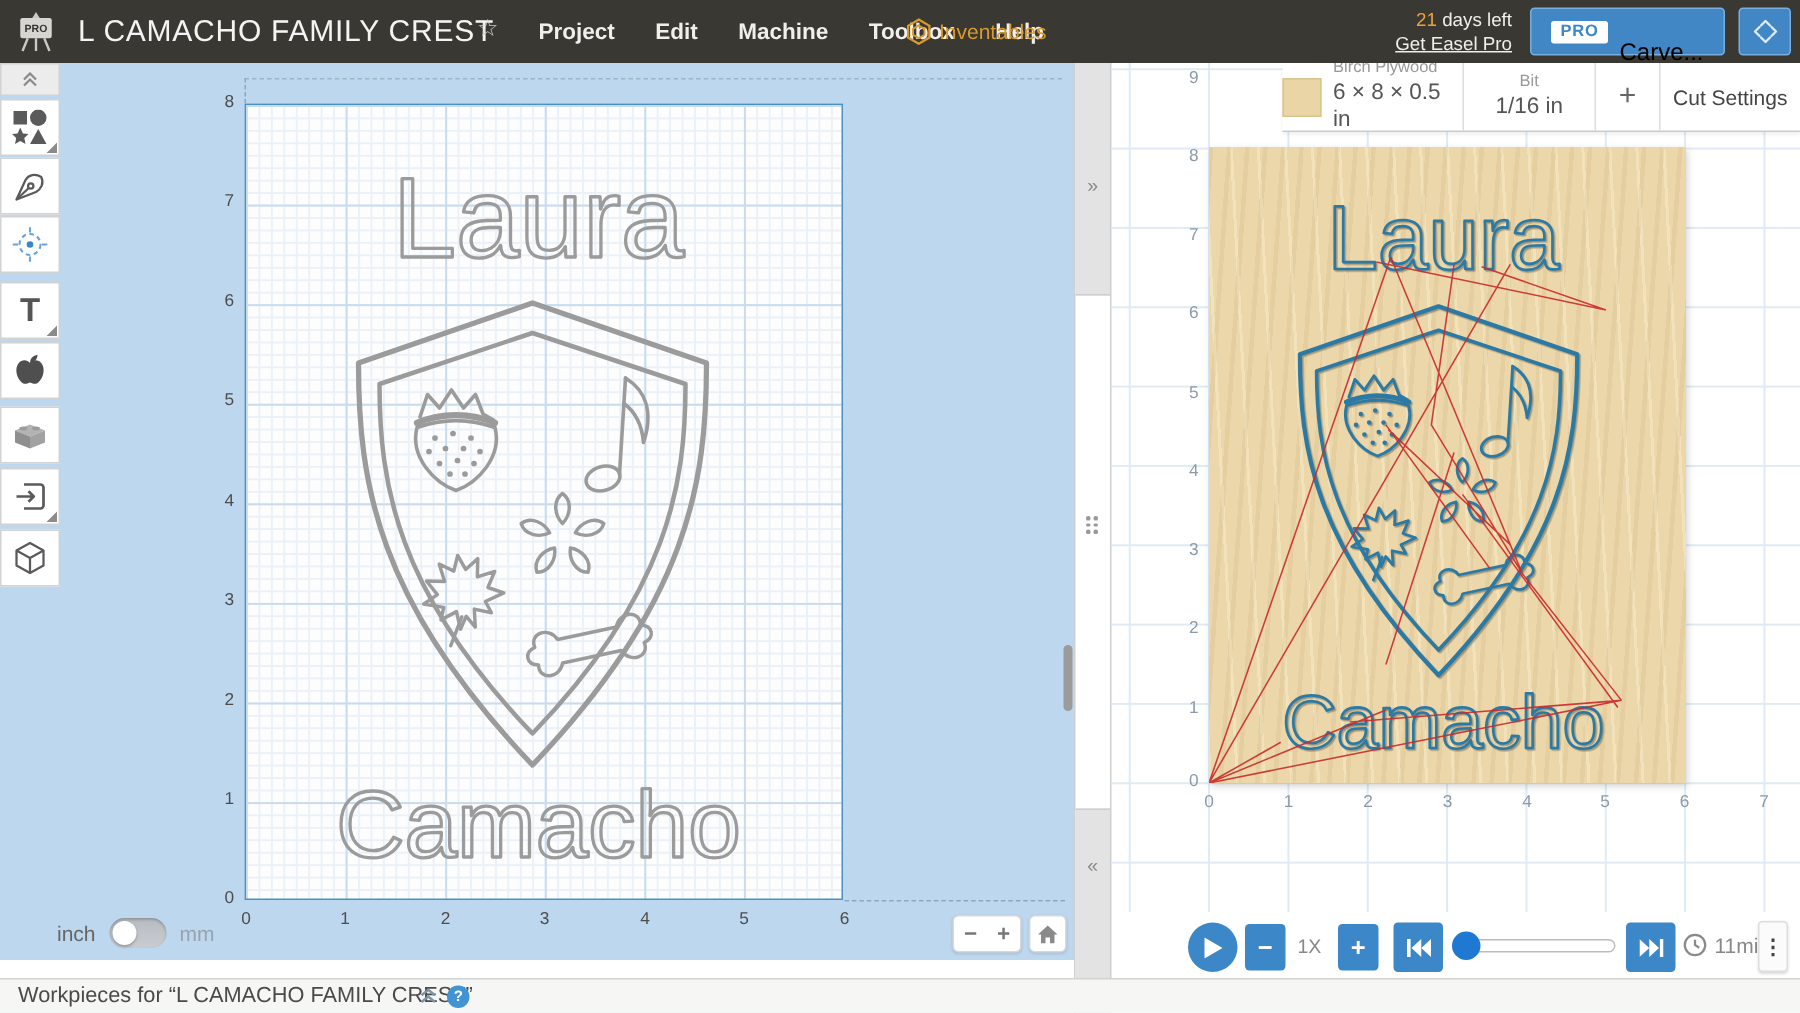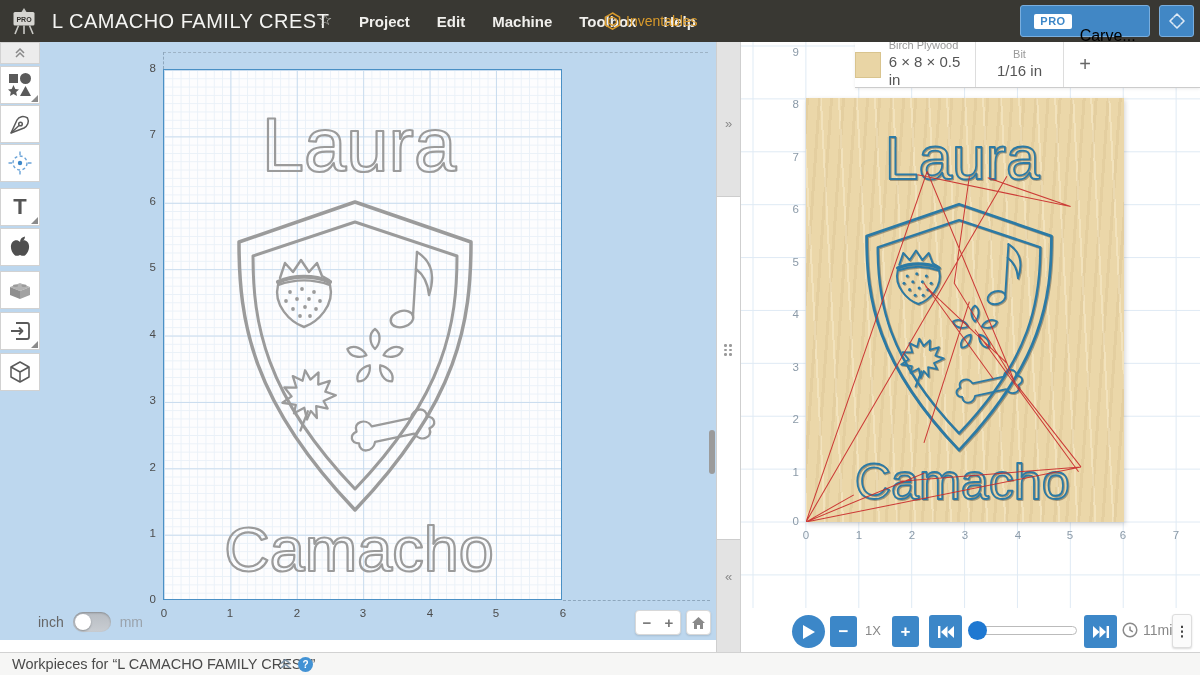--- a/index.html
+++ b/index.html
@@ -205,20 +205,24 @@
     </div>
     <div class="inv">
       <span>
         <svg width="17" height="18" viewBox="0 0 17 18">
           <polygon points="8.5,1 15.6,5.2 15.6,13 8.5,17.2 1.4,13 1.4,5.2" fill="none" stroke="#d99a2b" stroke-width="1.5"></polygon>
           <polygon points="8.5,5 12.3,7.2 12.3,11.2 8.5,13.4 4.7,11.2 4.7,7.2" fill="none" stroke="#d99a2b" stroke-width="1.3"></polygon>
         </svg>
       </span>
       <span>Inventables</span>
     </div>
+    <div class="trial">
+      <div><span class="days-num">21</span><span> days left</span></div>
+      <div><a href="#">Get Easel Pro</a></div>
+    </div>
     <div class="btn-carve">
       <span class="badge">PRO</span>
       <span class="lbl">Carve...</span>
     </div>
     <div class="btn-jog">
       <span>
         <svg width="20" height="20" viewBox="0 0 20 20" stroke="#dfeaf5" stroke-width="1.6" fill="none" stroke-linecap="round" stroke-linejoin="round">
           <path d="M7 6 L10 3 L13 6"></path>
             <path d="M7 14 L10 17 L13 14"></path>
           <path d="M6 7 L3 10 L6 13"></path>
@@ -393,20 +397,21 @@
         <span class="matcol">
           <span class="matname">Birch Plywood</span>
           <span class="matdims">6 × 8 × 0.5 in</span>
         </span>
       </div>
       <div class="sec bit">
         <span class="bitlbl">Bit</span>
         <span class="bitval">1/16 in</span>
       </div>
       <div class="sec addbit">+</div>
+      <div class="sec cut">Cut Settings</div>
     </div>
 
     <div class="playrow">
       <button class="pbtn play">
         <svg width="13" height="14" viewBox="0 0 13 14">
             <polygon points="1,0 13,7 1,14" fill="#fff"></polygon>
           </svg>
       </button>
       <button class="pbtn minus">−</button>
       <span class="speed">1X</span>

